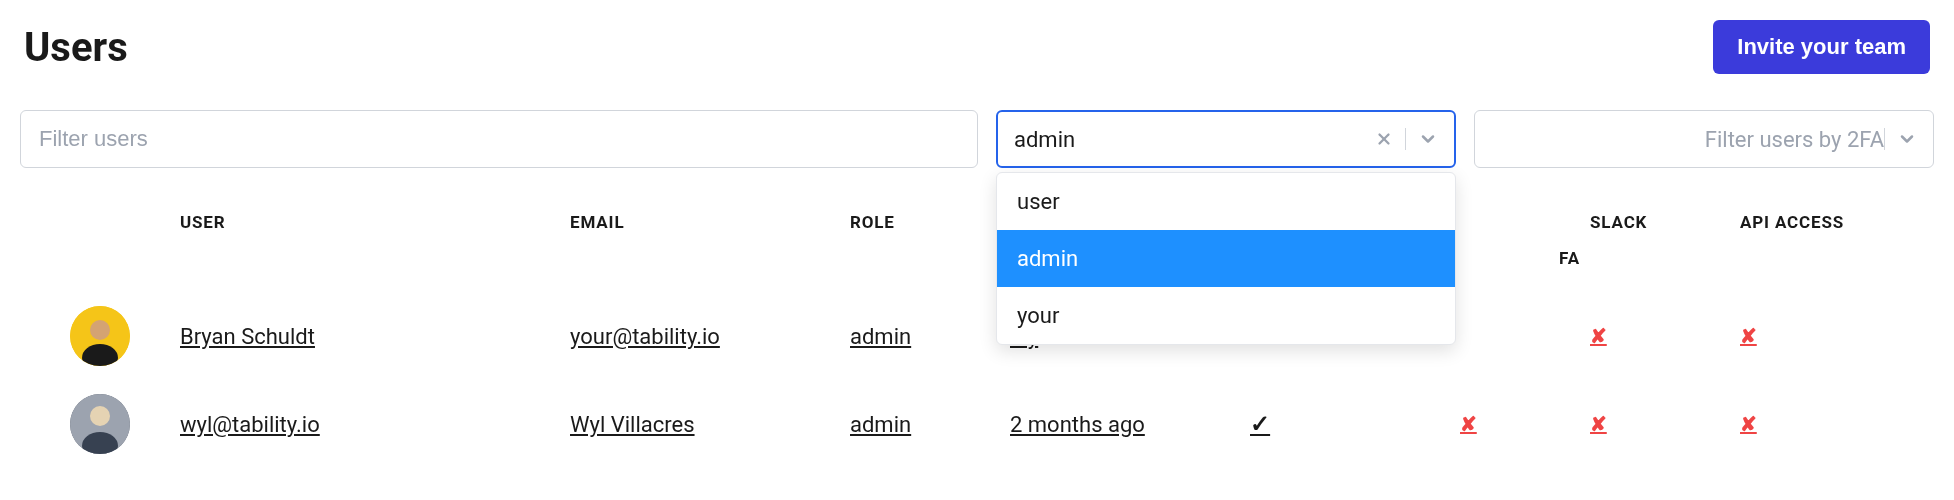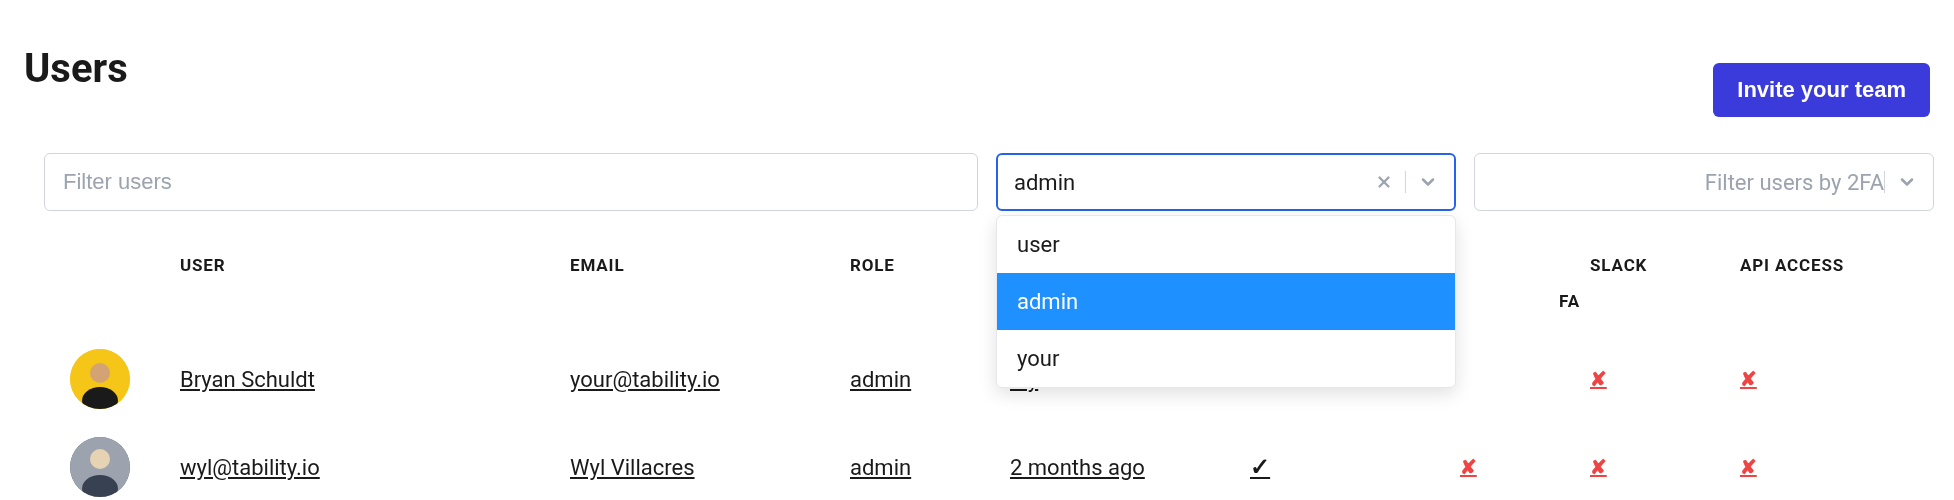--- a/index.html
+++ b/index.html
@@ -28,36 +28,34 @@
     }
     .invite-btn {
       background: #3b3bdb;
       color: #fff;
       border: none;
       border-radius: 6px;
       padding: 14px 24px;
       font-size: 22px;
       font-weight: 600;
       cursor: pointer;
-      margin-top: 43px;
     }
     .filters-row {
       display: flex;
       gap: 18px;
       margin-bottom: 44px;
     }
     .filter-input {
       flex: 1;
       border: 1px solid #d1d5db;
       border-radius: 6px;
       padding: 14px 18px;
       font-size: 22px;
       color: #1a1a1a;
       background: #fff;
-      margin-left: 24px;
     }
     .filter-input::placeholder {
       color: #9ca3af;
     }
     .select-wrap {
       position: relative;
       width: 460px;
     }
     .select-box {
       display: flex;

